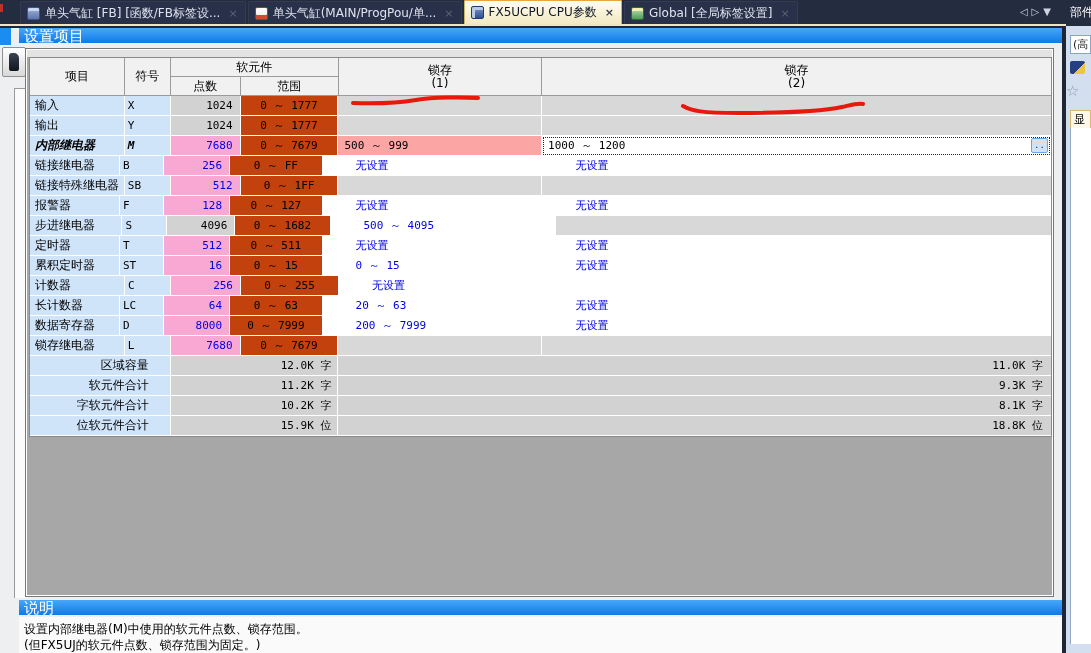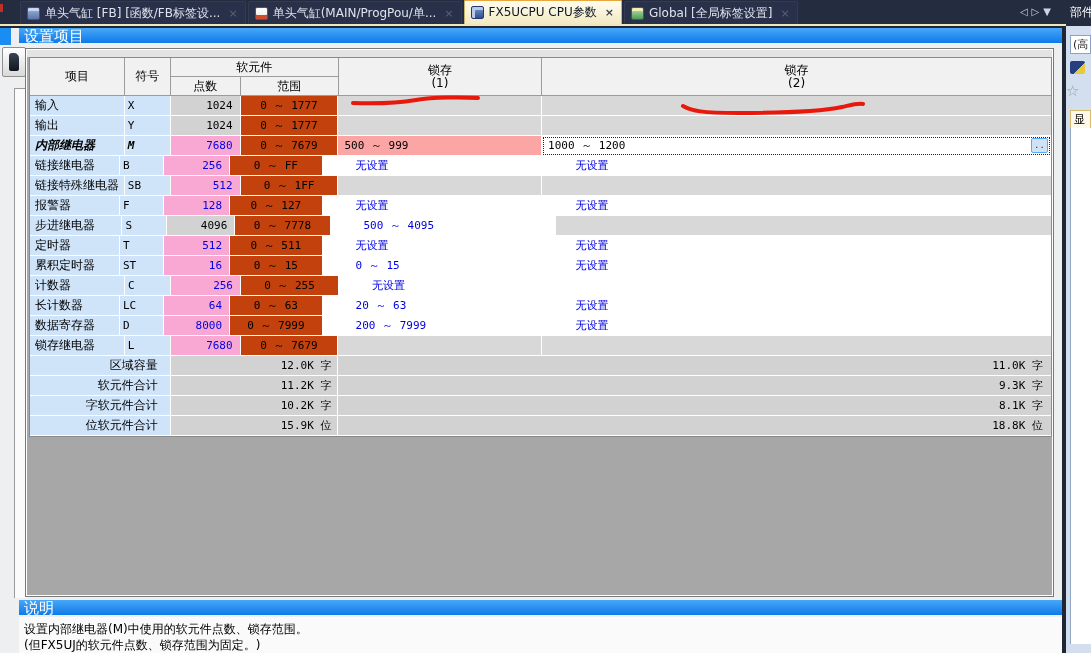--- a/index.html
+++ b/index.html
@@ -78,21 +78,21 @@
   .dis { background:#d8d8d8; }
   .pl  { background:#fca5a5; color:#000; }
   .lnk { background:#ffffff; color:#0000e0;margin-left:27px; }
   .sel { background:#ffffff; color:#000; outline:1px dotted #222; outline-offset:-2px; }
   .boldit { font-weight:bold; font-style:italic; }
   #browse { position:absolute; right:3px; top:2px; width:17px; height:15px; background:#cfe2f6;
             border:1px solid #5fa9ee; border-radius:2px; font-size:9px; line-height:12px;
             text-align:center; color:#333; }
 
   .srow { display:flex; height:20px; }
-  .s-lab { width:141px; background:#cfe3f9; justify-content:flex-end; padding-right:12px; }
+  .s-lab { width:141px; background:#cfe3f9; justify-content:flex-end; padding-right:21px; }
   .s-lv  { width:168px; background:#d2d2d2; justify-content:flex-end; padding-right:6px; }
   .s-rv  { width:714px; background:#d2d2d2; justify-content:flex-end; padding-right:8px; border-right:none; }
 
   
   #descbox { left:19px; top:617px; width:1043px; height:36px; background:#fafafa; padding:4px 0 0 5px;
              color:#000; line-height:16px; }
 
   
   #rpanel { left:1066px; top:0; width:25px; height:653px; background:#d3deee; }
   #rtitle { left:1070px; top:4px; color:#ffffff; font-size:12px; white-space:nowrap; }
@@ -216,21 +216,21 @@
         <div class="cell c-sym mono">F</div>
         <div class="cell c-pts mono ed">128</div>
         <div class="cell c-rng mono">0 ～ 127</div>
         <div class="cell c-l1 mono lnk">无设置</div>
         <div class="cell c-l2 mono lnk">无设置</div>
       </div>
       <div class="drow">
         <div class="cell c-item">步进继电器</div>
         <div class="cell c-sym mono">S</div>
         <div class="cell c-pts mono fx">4096</div>
-        <div class="cell c-rng mono">0 ～ 7778</div>
+        <div class="cell c-rng mono">0 ～ 1682</div>
         <div class="cell c-l1 mono lnk">500 ～ 4095</div>
         <div class="cell c-l2 mono dis"></div>
       </div>
       <div class="drow">
         <div class="cell c-item">定时器</div>
         <div class="cell c-sym mono">T</div>
         <div class="cell c-pts mono ed">512</div>
         <div class="cell c-rng mono">0 ～ 511</div>
         <div class="cell c-l1 mono lnk">无设置</div>
         <div class="cell c-l2 mono lnk">无设置</div>

